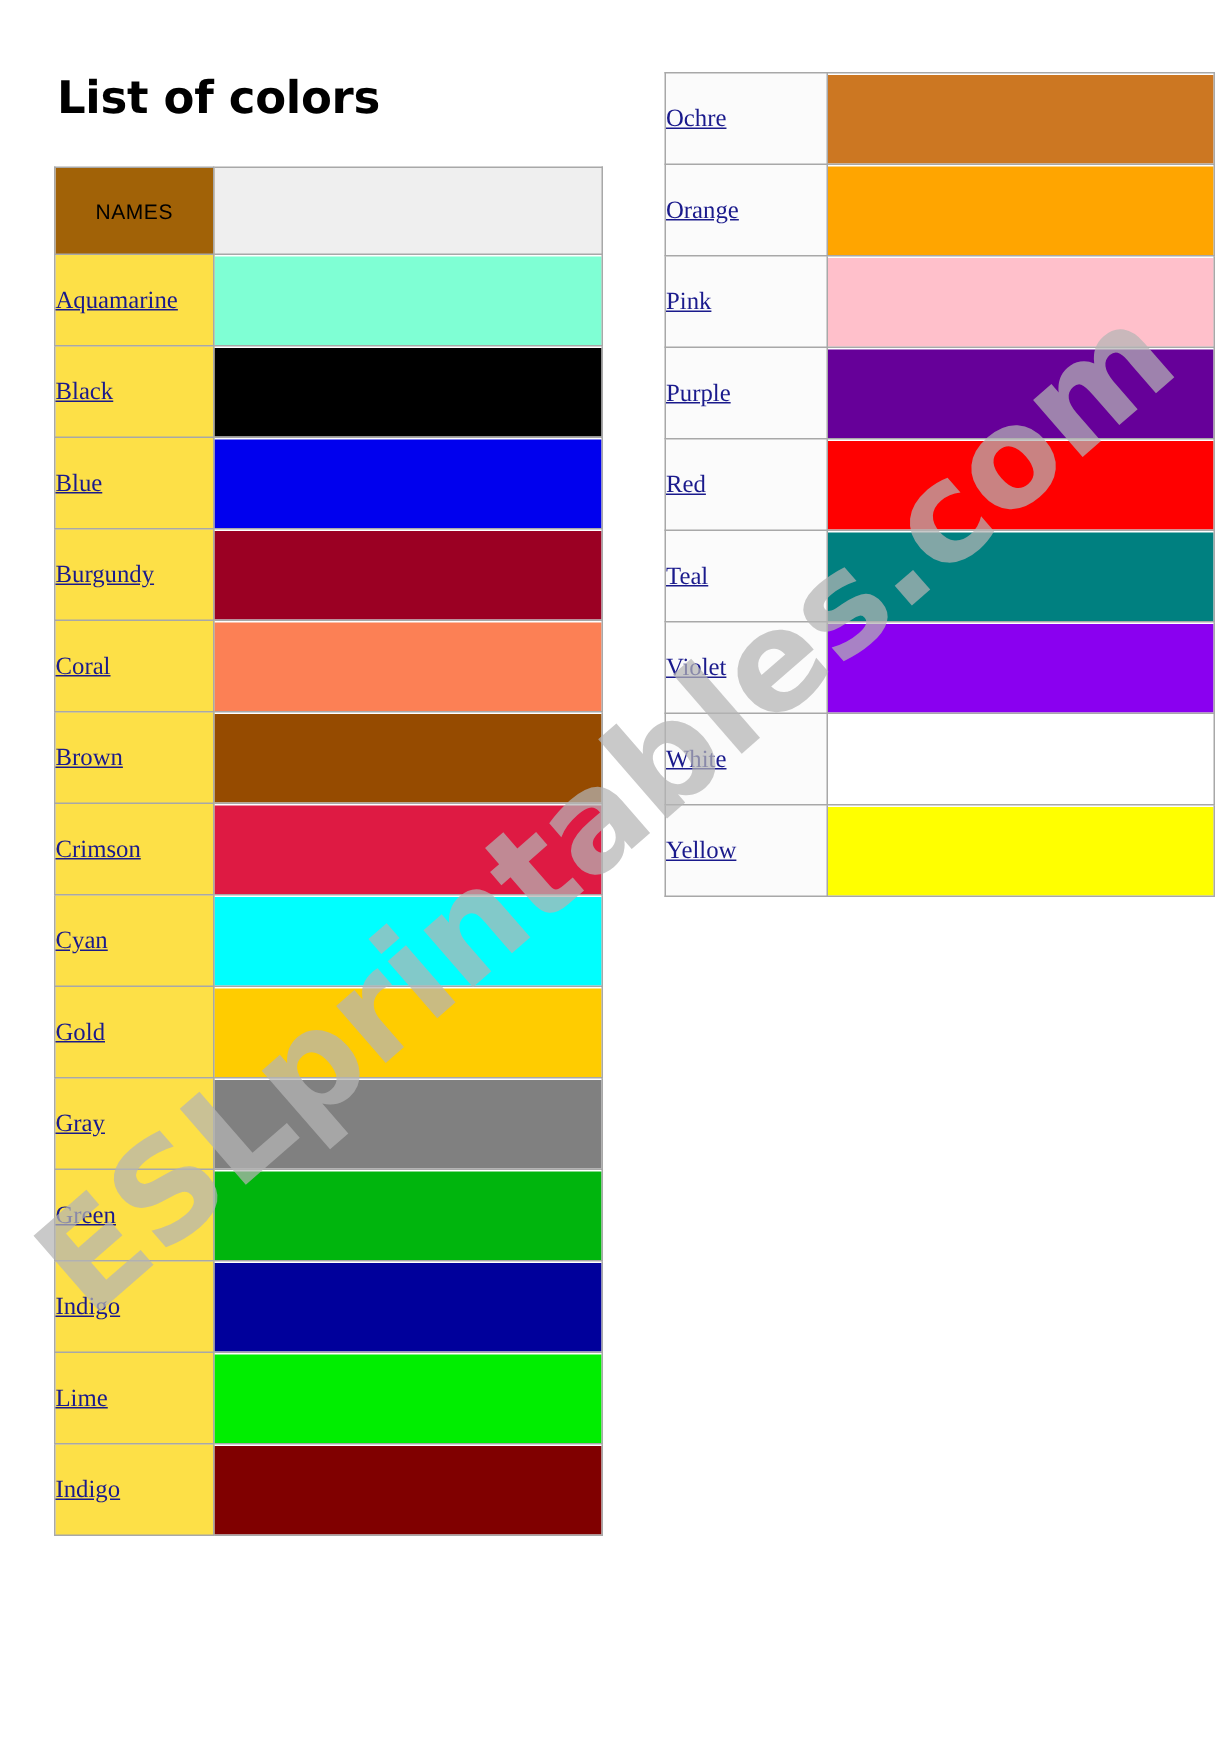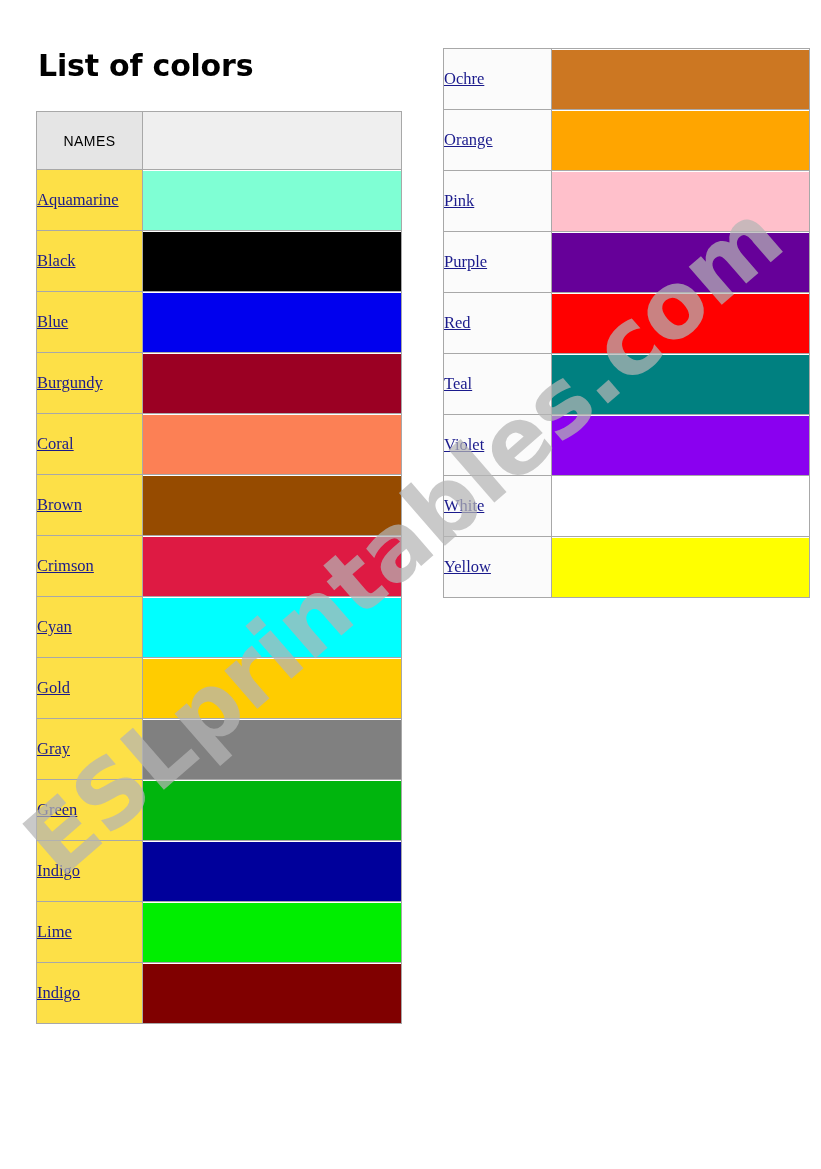--- a/index.html
+++ b/index.html
@@ -97,21 +97,21 @@
     left: 36px;
     top: 111px;
     width: 365px;
   }
   #table-left .name-cell  { width: 105px; }
   #table-left .swatch-cell{ width: 258px; }
   #table-left tr          { height: 61px; }
   #table-left tr.header-row { height: 58px; }
 
   .header-cell {
-    background: #e5e5e5;
+    background: #a16207;
     text-align: center;
     font-family: "Liberation Sans", sans-serif;
     font-size: 14px;
     color: #000000;
     letter-spacing: 0.4px;
   }
   .header-blank {
     background: #efefef;
   }
 

